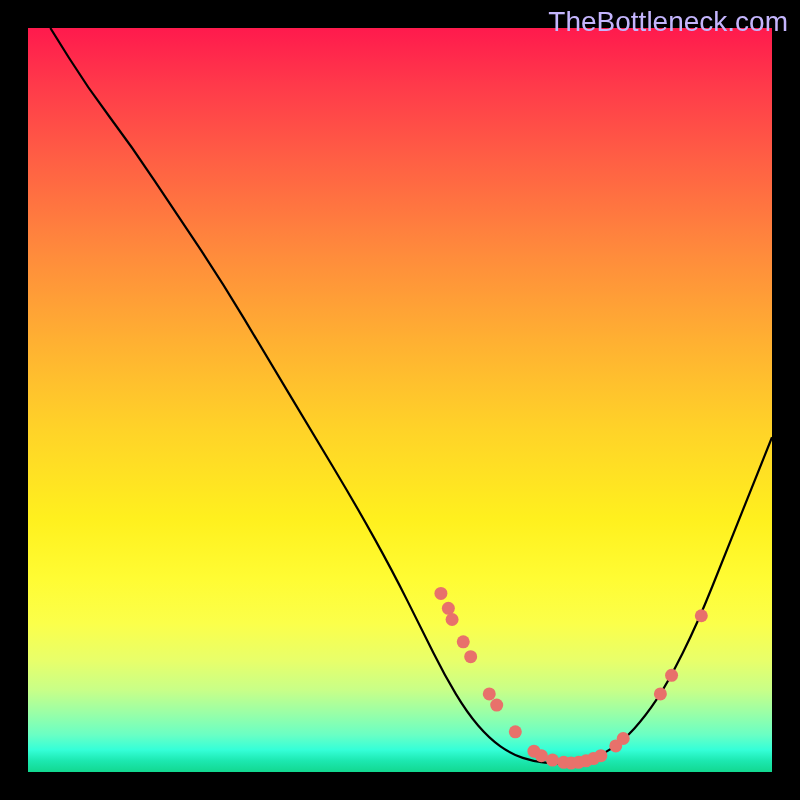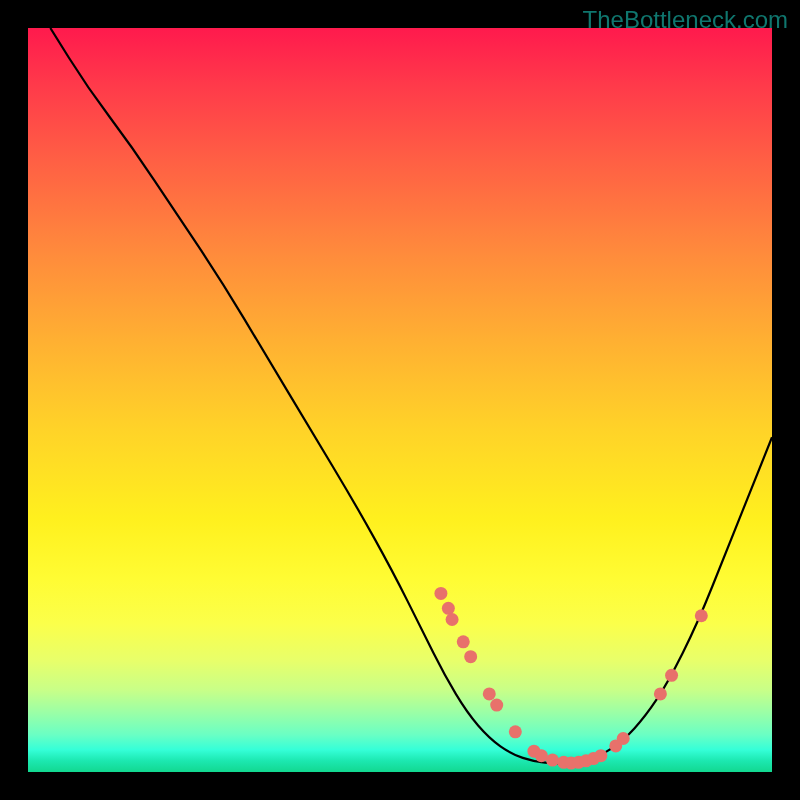--- a/index.html
+++ b/index.html
@@ -8,22 +8,22 @@
     height: 800px;
     background: #000;
     font-family: Arial, sans-serif;
     position: relative;
     overflow: hidden;
   }
   .watermark {
     position: absolute;
     top: 6px;
     right: 12px;
-    color: #0f766e;
-    font-size: 24px;
+    color: #c4b5fd;
+    font-size: 28px;
     font-weight: 500;
     z-index: 10;
   }
   .plot-area {
     position: absolute;
     left: 28px;
     top: 28px;
     width: 744px;
     height: 744px;
     overflow: hidden;

